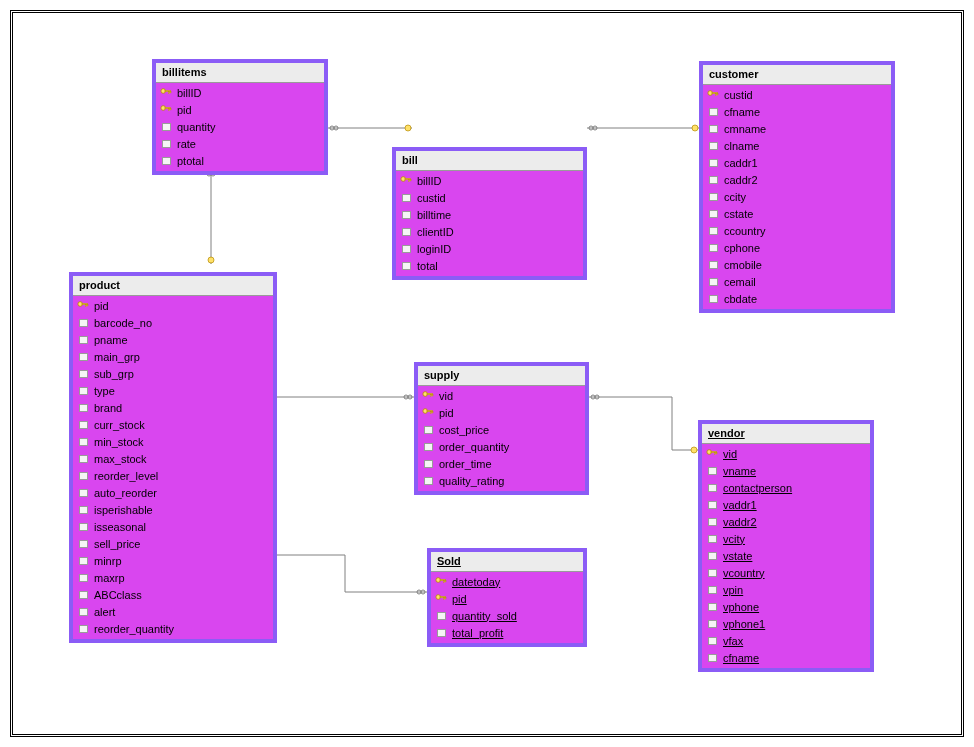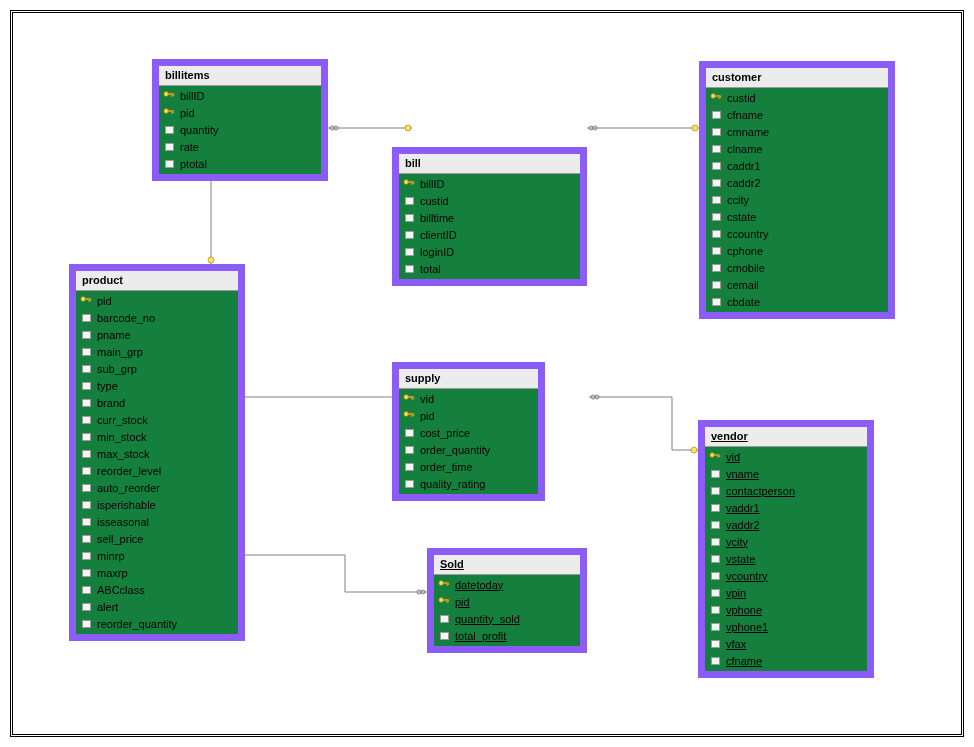--- a/index.html
+++ b/index.html
@@ -17,22 +17,22 @@
     box-sizing: border-box;
     background: #fff;
   }
   .outer-border {
     position: absolute;
     top: 10px; left: 10px; right: 10px; bottom: 10px;
     border: 3px double #000;
   }
   .entity {
     position: absolute;
-    background: #15803d;
-    border: 7px solid #8b5cf6;
+    background: #d946ef;
+    border: 4px solid #8b5cf6;
     box-sizing: border-box;
   }
   .entity-title {
     background: #ececec;
     border-bottom: 1px solid #9a9a9a;
     padding: 3px 6px 4px 6px;
     font-weight: bold;
     font-size: 11px;
     white-space: nowrap;
   }
@@ -316,21 +316,21 @@
             <span class="col-name">cemail</span>
           </div>
           <div class="col-row">
             <span class="col-icon">
               <span class="col-box"></span>
             </span>
             <span class="col-name">cbdate</span>
           </div>
         </div>
       </div>
-      <div class="entity" style="left: 69px; top: 264px; width: 176px;">
+      <div class="entity" style="left: 69px; top: 272px; width: 208px;">
         <div class="entity-title">product</div>
         <div class="entity-body">
           <div class="col-row">
             <span class="col-icon">
               <svg class="key-svg" width="12" height="12" viewBox="0 0 12 12">
                 <circle cx="3.2" cy="4" r="2.3" fill="#ffe169" stroke="#b58900" stroke-width="0.8"></circle>
                 <rect x="5" y="3.3" width="5.5" height="1.4" fill="#ffe169" stroke="#b58900" stroke-width="0.6"></rect>
                 <rect x="8.6" y="4.5" width="1" height="2" fill="#ffe169" stroke="#b58900" stroke-width="0.5"></rect>
                 <rect x="10" y="4.5" width="1" height="1.4" fill="#ffe169" stroke="#b58900" stroke-width="0.5"></rect>
               </svg>
@@ -446,21 +446,21 @@
             <span class="col-name">alert</span>
           </div>
           <div class="col-row">
             <span class="col-icon">
               <span class="col-box"></span>
             </span>
             <span class="col-name">reorder_quantity</span>
           </div>
         </div>
       </div>
-      <div class="entity" style="left: 392px; top: 362px; width: 153px;">
+      <div class="entity" style="left: 414px; top: 362px; width: 175px;">
         <div class="entity-title">supply</div>
         <div class="entity-body">
           <div class="col-row">
             <span class="col-icon">
               <svg class="key-svg" width="12" height="12" viewBox="0 0 12 12">
                 <circle cx="3.2" cy="4" r="2.3" fill="#ffe169" stroke="#b58900" stroke-width="0.8"></circle>
                 <rect x="5" y="3.3" width="5.5" height="1.4" fill="#ffe169" stroke="#b58900" stroke-width="0.6"></rect>
                 <rect x="8.6" y="4.5" width="1" height="2" fill="#ffe169" stroke="#b58900" stroke-width="0.5"></rect>
                 <rect x="10" y="4.5" width="1" height="1.4" fill="#ffe169" stroke="#b58900" stroke-width="0.5"></rect>
               </svg>

